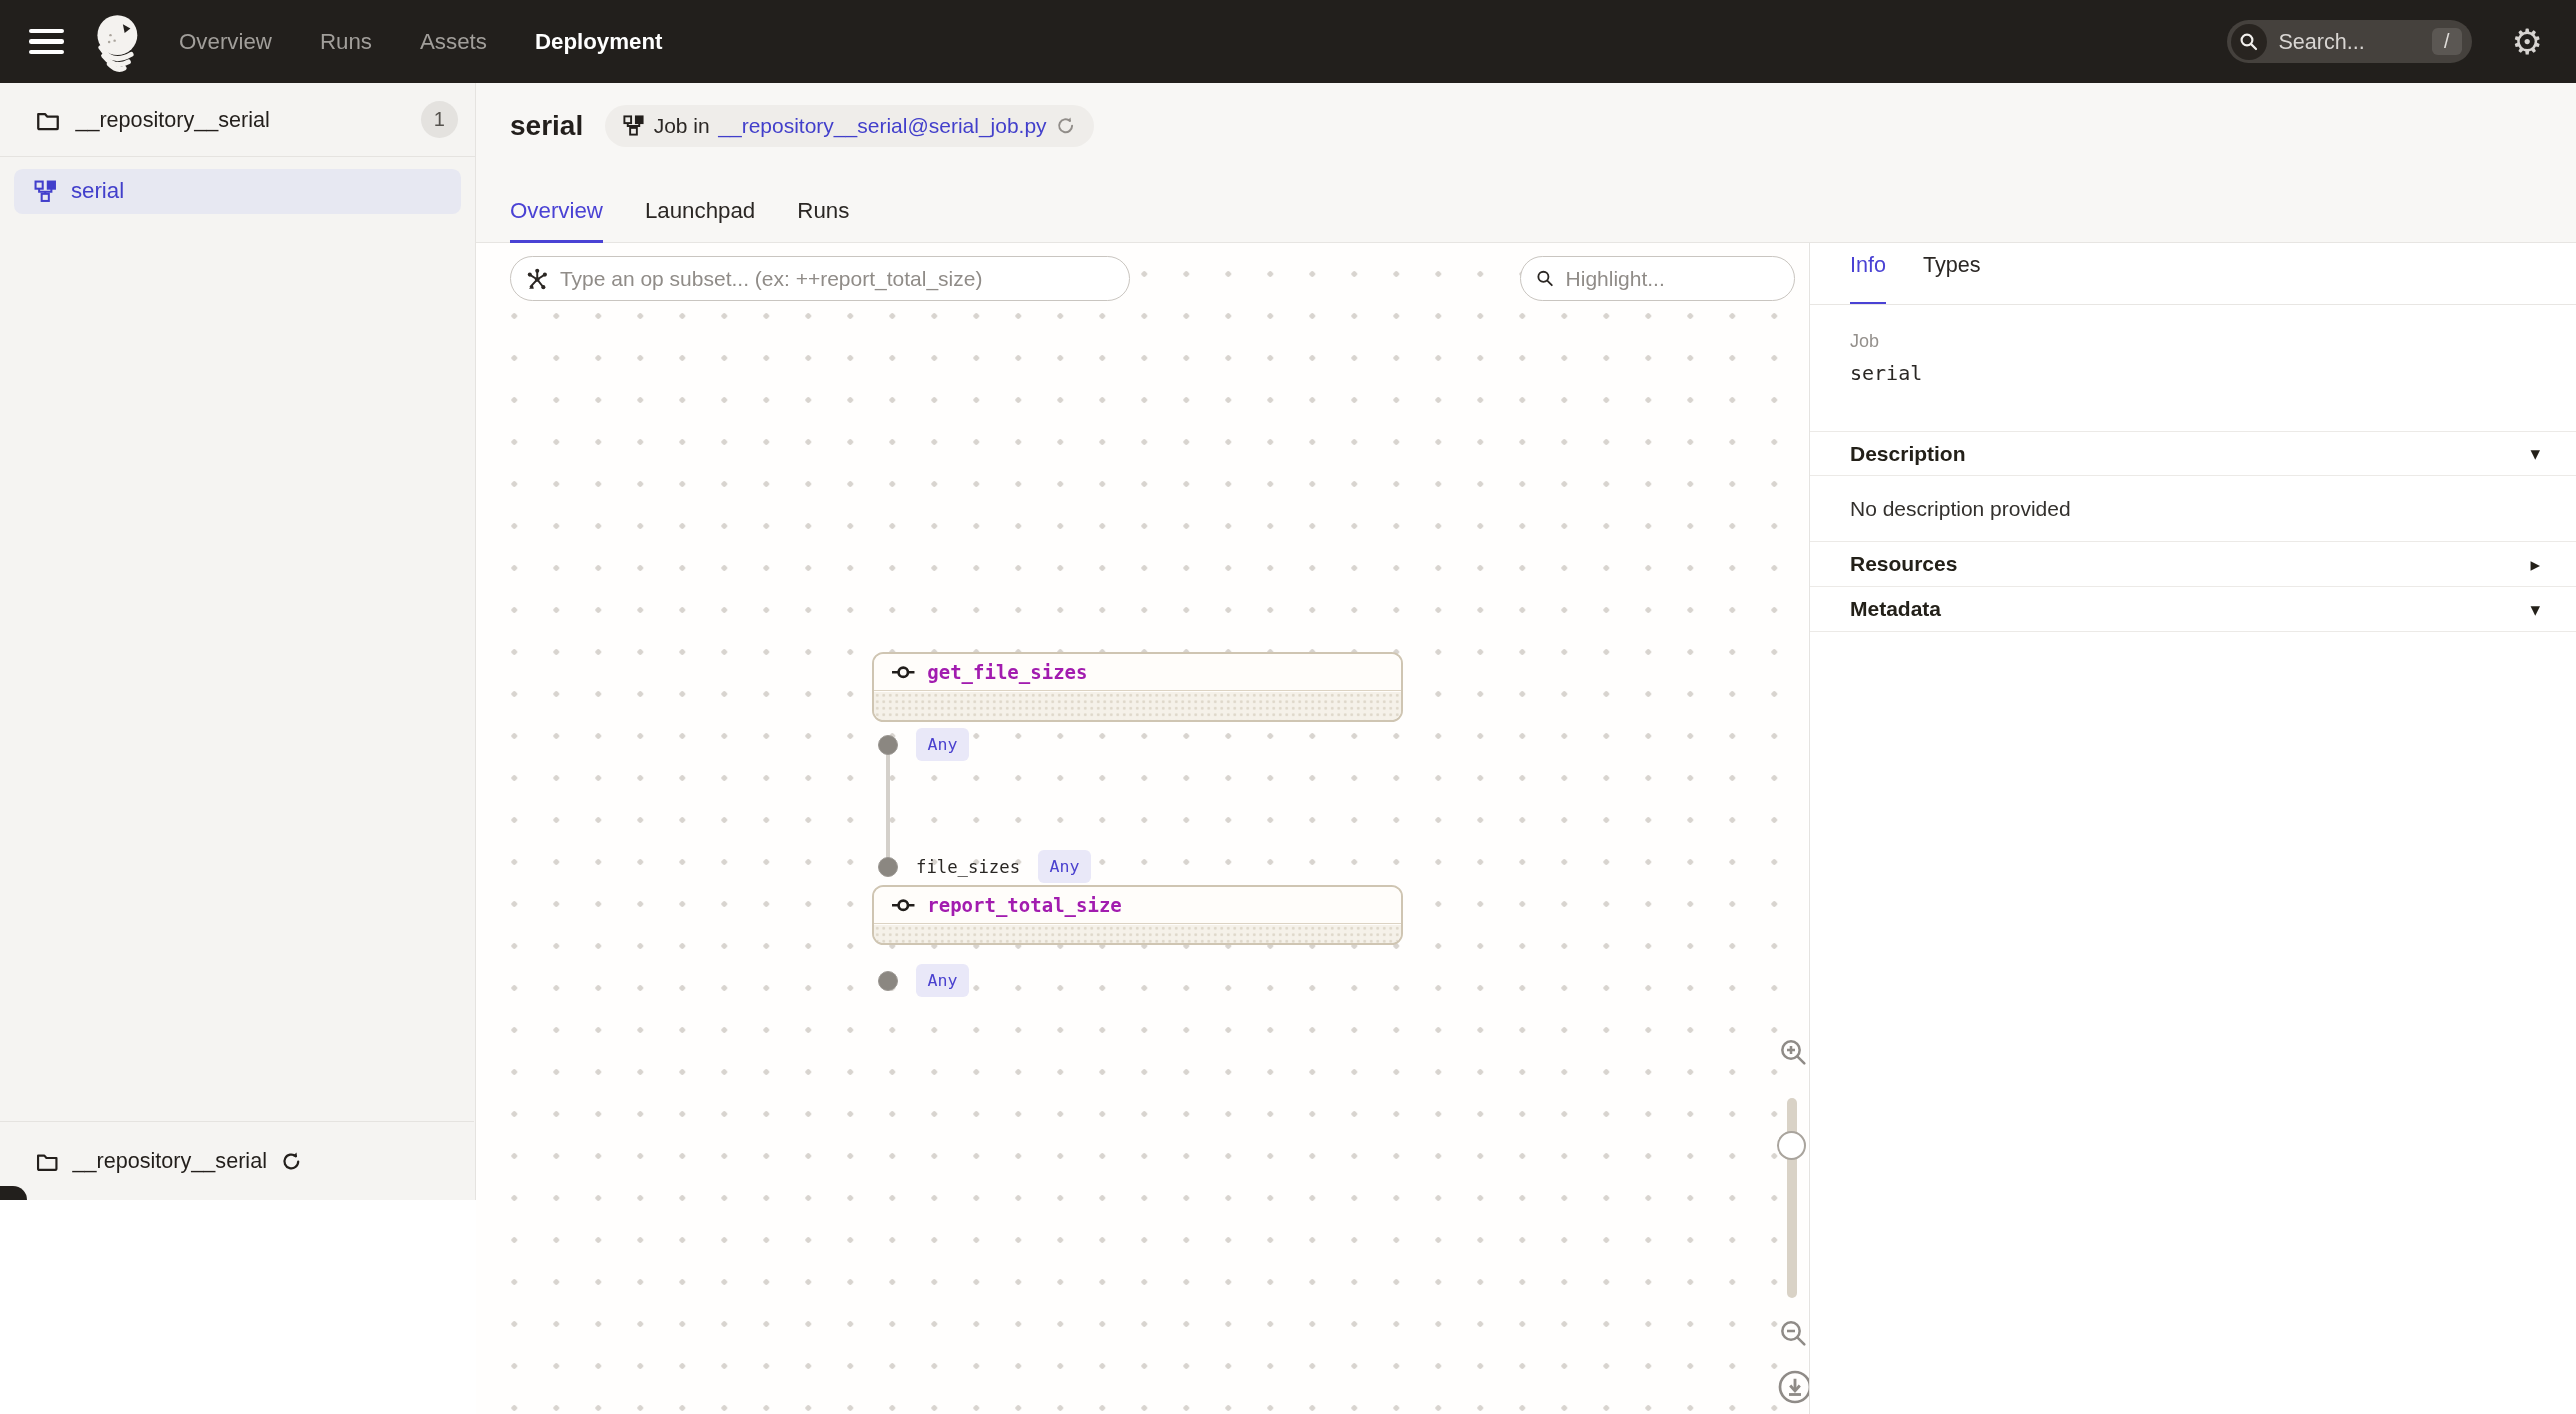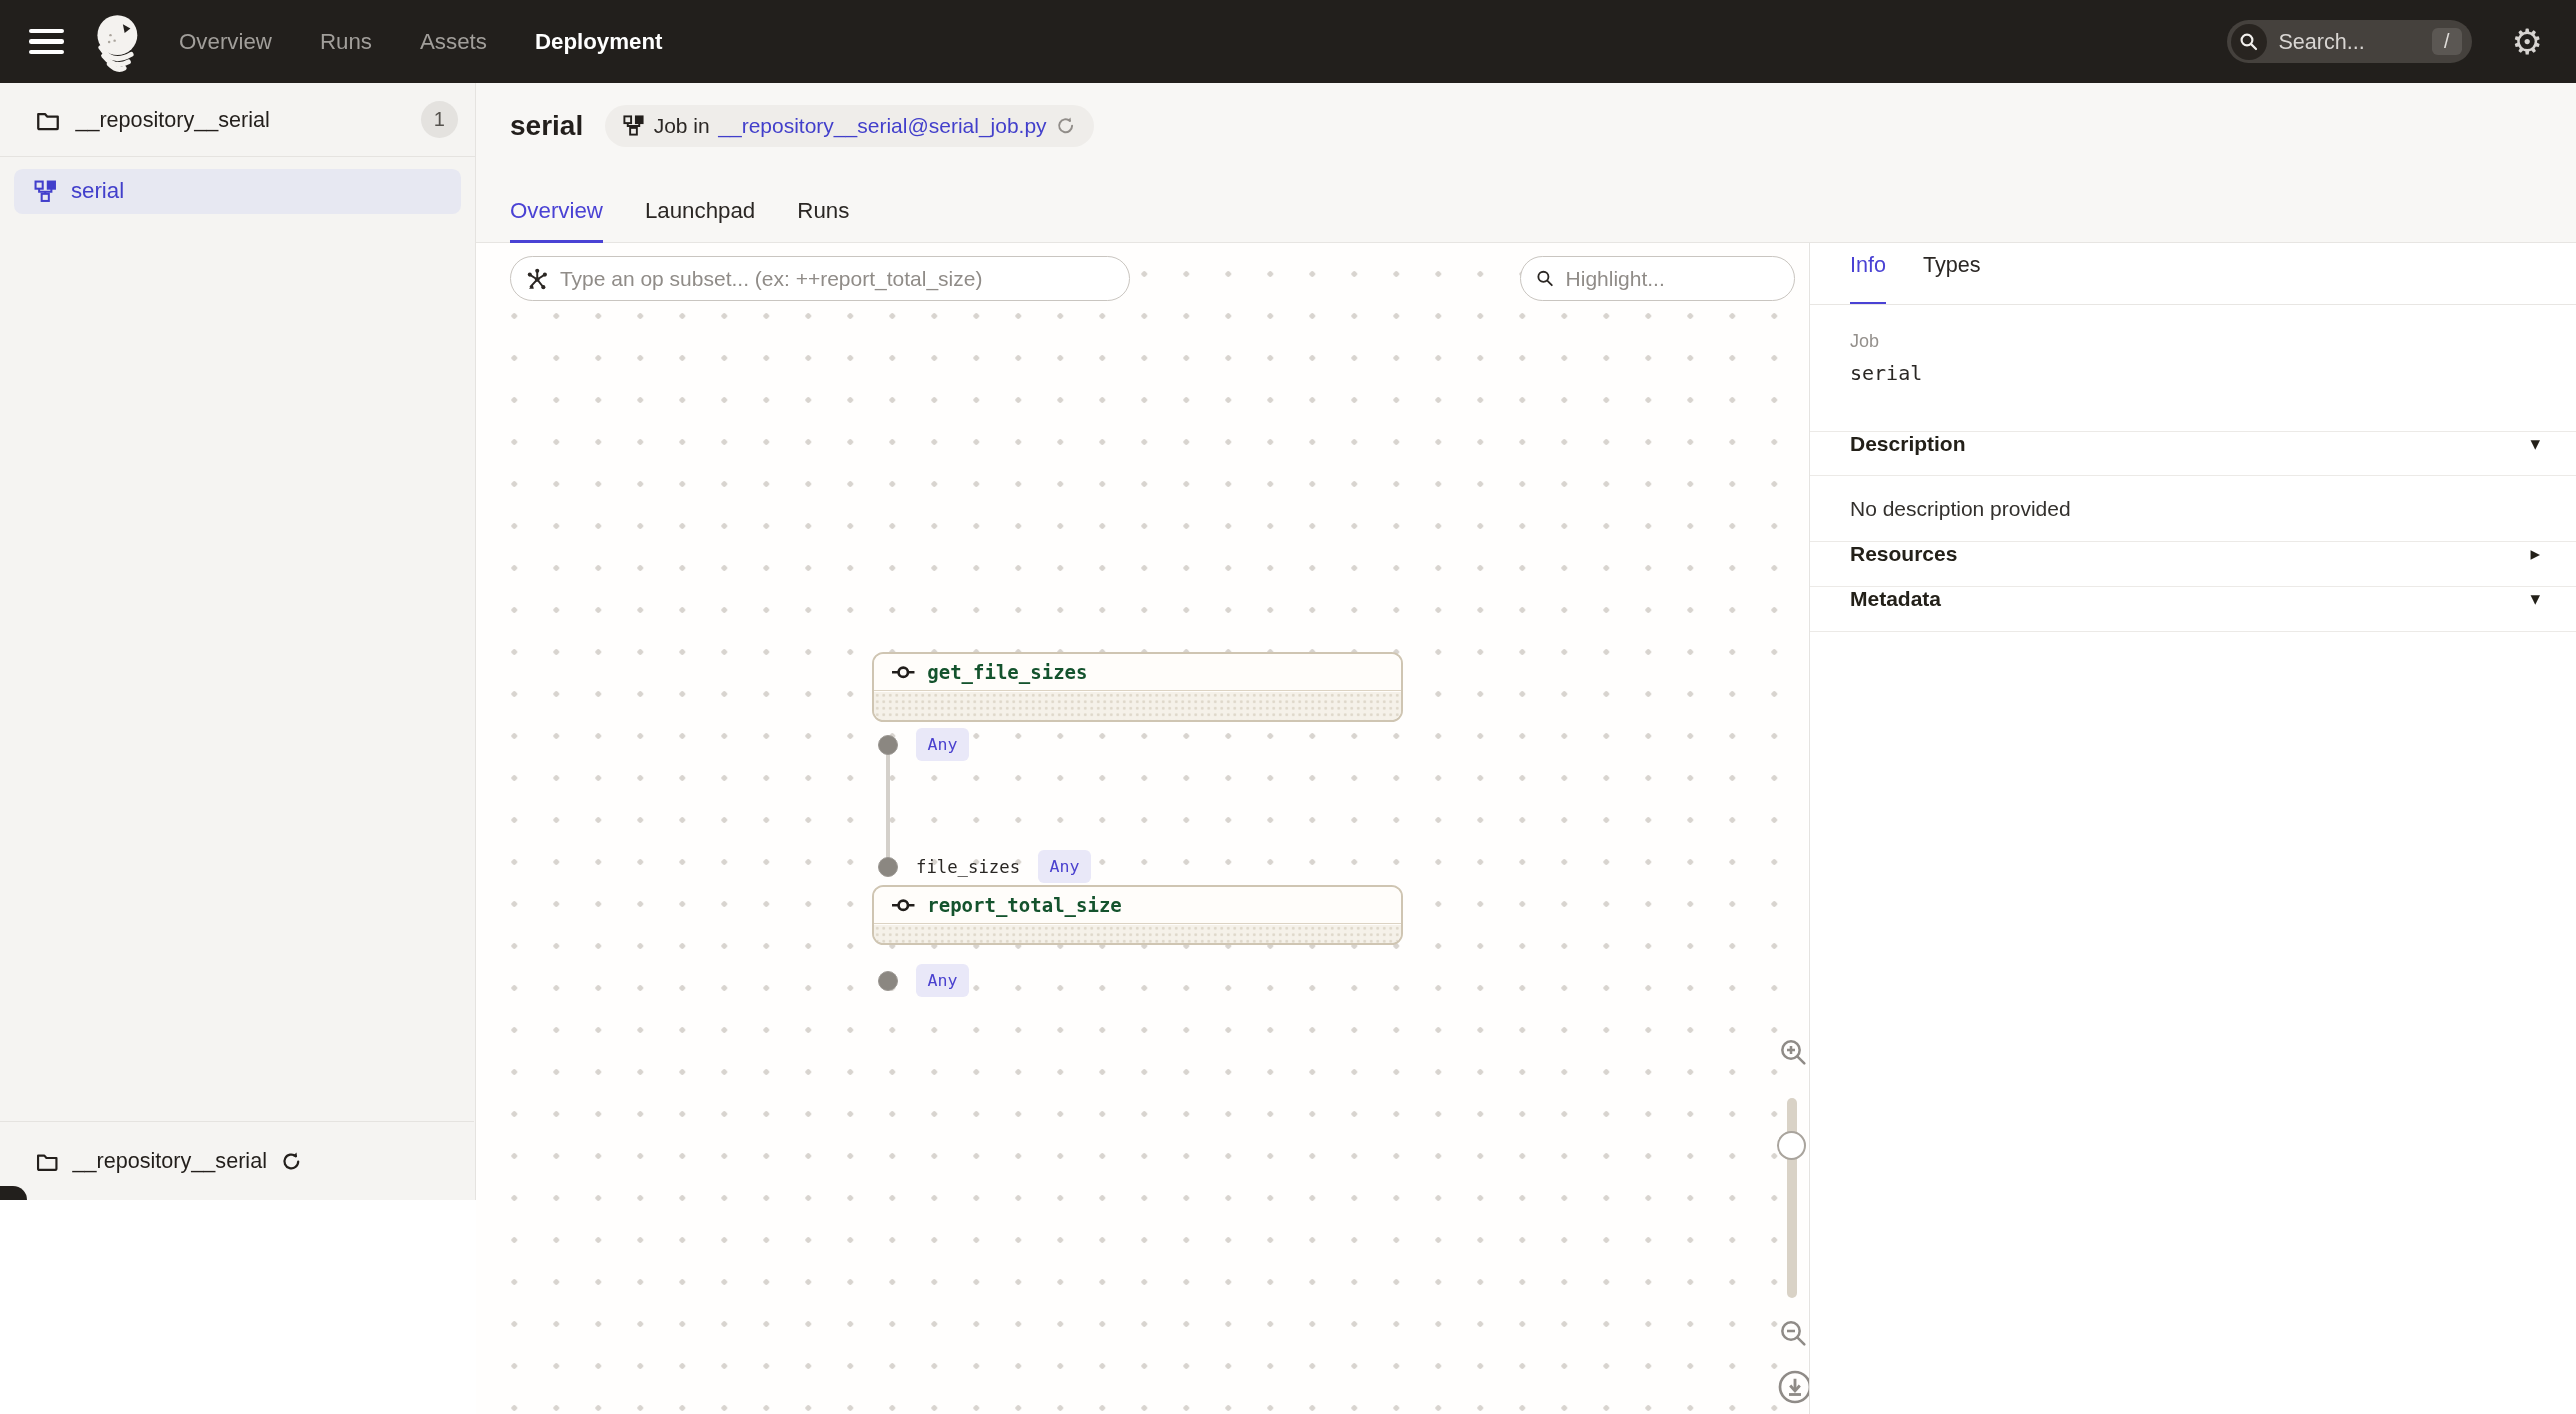--- a/index.html
+++ b/index.html
@@ -75,21 +75,21 @@
     font-size:21px; color:#2b2724; margin-left:10px; width:100%;
     font-family:"Liberation Sans", sans-serif; }
   .op-input input::placeholder, .hl-input input::placeholder { color:#908c88; }
 
   .op-node { position:absolute; left:396px; width:531px; border:2.2px solid #cfc5b2;
     border-radius:11.5px; background:#fffdfa; overflow:hidden; cursor:pointer; }
   .node1 { top:409px; height:70px; }
   .node2 { top:642px; height:60px; }
   .node-head { height:37px; display:flex; align-items:center; gap:11.5px; padding:0 0 0 17.3px;
     background:#fffdfa; border-bottom:1.4px solid #dcd3c3; }
-  .node-name { font-size:19px; font-weight:700; color:#14532d; }
+  .node-name { font-size:19px; font-weight:700; color:#a21caf; }
   .node-body { position:absolute; left:0; right:0; bottom:0; top:38px;
     background-image:radial-gradient(circle, #ded7c9 1.2px, transparent 1.5px);
     background-size:6.5px 6.5px; background-color:#f5f1e9; }
 
   .port-row { position:absolute; left:402px; height:33px; display:flex;
     align-items:center; gap:18px; }
   .row-out1 { top:485px; }
   .row-in2  { top:607px; }
   .row-out2 { top:721px; }
   .port-dot { width:20px; height:20px; border-radius:50%; background:#8b8781;
@@ -113,21 +113,21 @@
   .info-panel { position:absolute; left:1809px; top:243px; width:767px; height:1171px;
     background:#fff; border-left:1.4px solid #e5e3e0; }
   .panel-tabs { height:62px; display:flex; align-items:flex-end; gap:37px;
     padding-left:40px; border-bottom:1.4px solid #e8e6e3; }
   .panel-tab { font-size:21.6px; color:#2b2724; padding-bottom:24px;
     border-bottom:2.9px solid transparent; cursor:pointer; }
   .panel-tab.active { color:#4a42d4; border-bottom-color:#4a42d4; }
   .job-block { height:126px; padding:26px 40px 0 40px; }
   .job-label { font-size:18px; color:#94908c; }
   .job-name { margin-top:8.6px; font-size:20px; color:#2a2724; }
-  .section-row { height:45px; display:flex; align-items:flex-start; padding:0 36px 0 40px;
+  .section-row { height:45px; display:flex; align-items:center; padding:0 36px 0 40px;
     border-bottom:1.4px solid #eceae7; cursor:pointer; }
   .section-row.first { border-top:1.4px solid #eceae7; }
   .section-title { font-size:21px; font-weight:700; color:#232019; }
   .section-caret { margin-left:auto; font-size:19px; color:#232019; }
   .section-body { height:66px; display:flex; align-items:center; padding:0 40px;
     border-bottom:1.4px solid #eceae7; font-size:21px; color:#33302d; }
 
   svg { display:block; }
 </style>
 </head>

